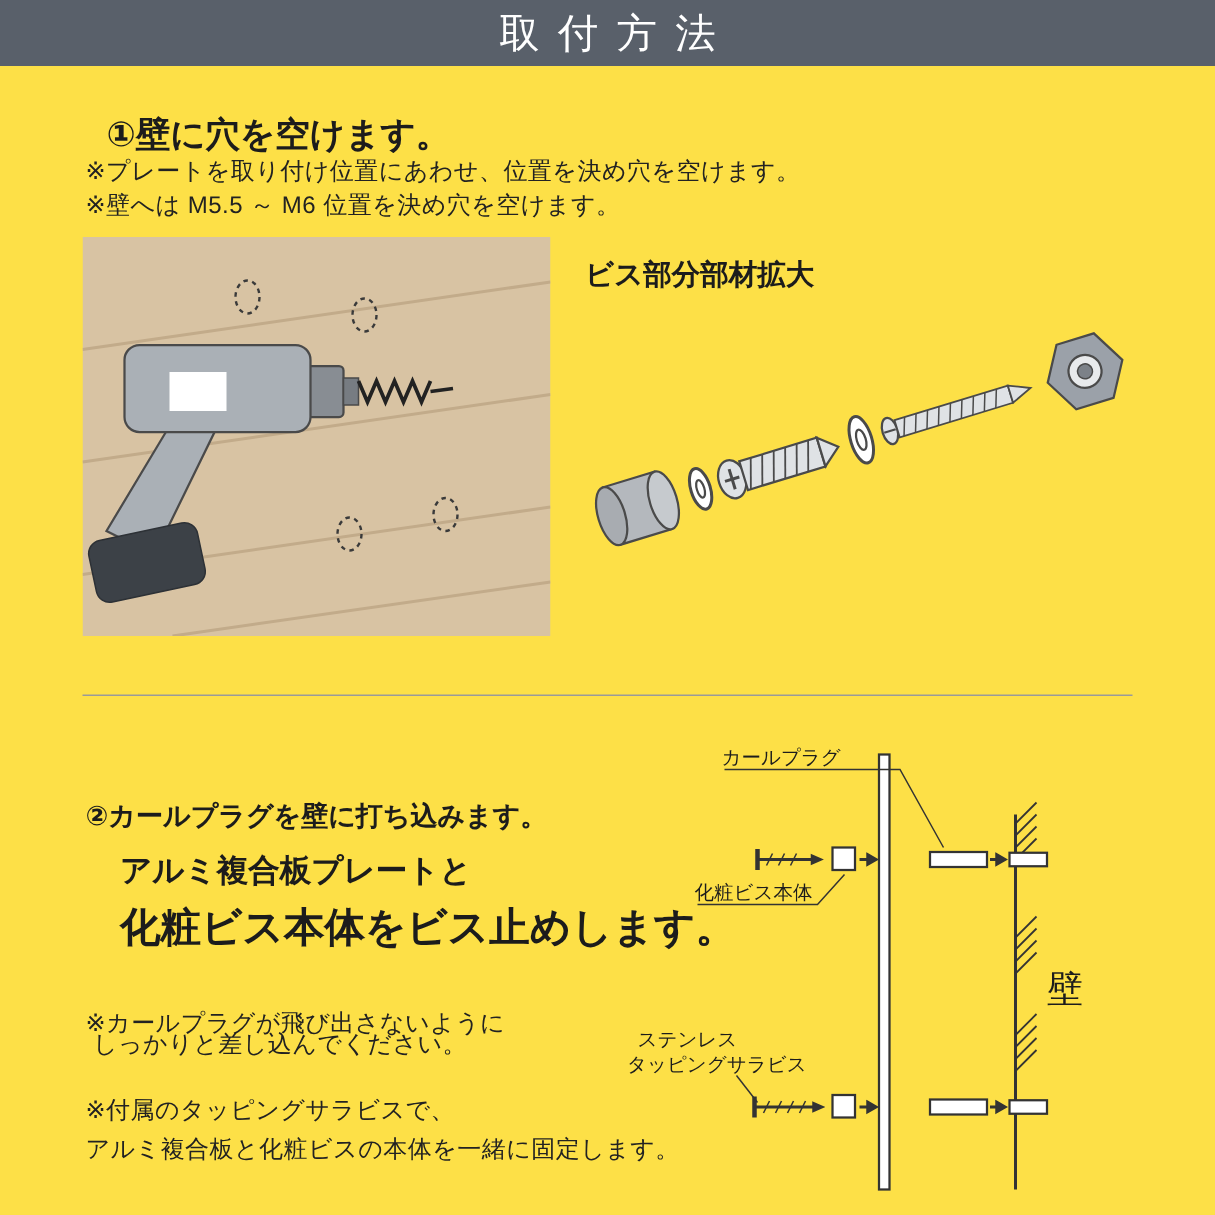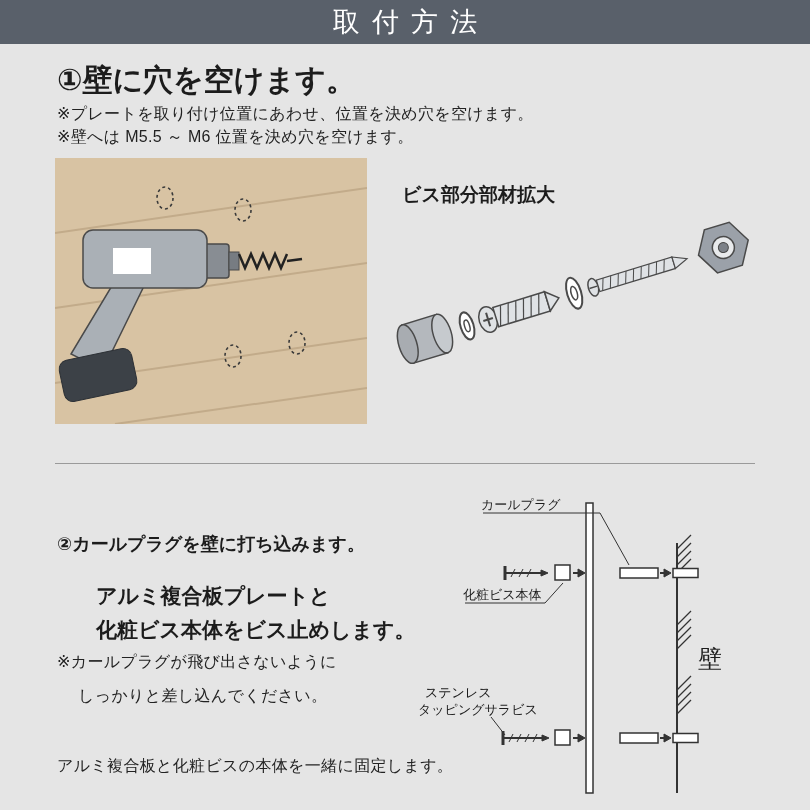--- a/index.html
+++ b/index.html
@@ -1,38 +1,38 @@
 <!DOCTYPE html>
 <html><head>
 <meta charset="utf-8">
 <style>
   html,body{margin:0;padding:0;background:#ffffff;}
   body{width:810px;height:810px;font-family:"Liberation Sans","DejaVu Sans",sans-serif;color:#222;}
-  .page{position:relative;width:810px;height:810px;background:#e5e5e5;overflow:hidden;}
+  .page{position:relative;width:810px;height:810px;background:#fde047;overflow:hidden;}
 
   .titlebar{position:absolute;top:0;left:0;width:810px;height:44px;background:#59606a;
     display:flex;align-items:center;justify-content:center;}
   .titlebar h1{margin:0;color:#fff;font-size:27px;font-weight:normal;letter-spacing:0.45em;text-indent:0.45em;}
 
-  .step-heading{position:absolute;left:57px;top:60px;margin:0;font-size:30px;font-weight:bold;color:#1c1c1c;}
+  .step-heading{position:absolute;left:57px;top:60px;margin:14px;font-size:23px;font-weight:bold;color:#1c1c1c;}
   .note{position:absolute;margin:0;font-size:16px;color:#222;letter-spacing:0.02em;}
   .n1{top:104px;left:57px;}
   .n2{top:127px;left:57px;}
 
   .illus{position:absolute;left:55px;top:158px;}
-  .parts-label{position:absolute;left:390px;top:170px;margin:12px;font-size:19px;font-weight:bold;color:#1c1c1c;}
+  .parts-label{position:absolute;left:390px;top:170px;margin:0;font-size:19px;font-weight:bold;color:#1c1c1c;}
   .parts-svg{position:absolute;left:378px;top:190px;}
 
   .divider{position:absolute;left:55px;top:463px;width:700px;height:1px;background:#9a9a9a;}
 
   .s2h1{position:absolute;left:57px;top:532px;margin:0;font-size:18px;font-weight:bold;color:#1c1c1c;}
-  .s2h2{position:absolute;left:80px;top:566px;margin:16px;font-size:21px;font-weight:bold;color:#1c1c1c;}
-  .s2h3{position:absolute;left:80px;top:600px;margin:16px;font-size:21px;font-weight:bold;color:#1c1c1c;}
-  .s2n1a{top:652px;left:57px;}
-  .s2n1b{top:686px;left:78px;font-family:Liberation Mono, monospace;}
+  .s2h2{position:absolute;left:80px;top:566px;margin:0;font-size:21px;font-weight:bold;color:#1c1c1c;}
+  .s2h3{position:absolute;left:80px;top:600px;margin:0;font-size:27px;font-weight:bold;color:#1c1c1c;}
+  .s2n1a{top:672px;left:57px;}
+  .s2n1b{top:686px;left:62px;font-family:Liberation Mono, monospace;}
   .s2n2a{top:730px;left:57px;}
   .s2n2b{top:756px;left:57px;text-align:right;}
 
   .assembly-svg{position:absolute;left:405px;top:485px;}
   svg text{font-family:"Liberation Sans","DejaVu Sans",sans-serif;}
 </style>
 </head>
 <body>
 
 <div class="page">
@@ -129,20 +129,21 @@
   </svg>
 
   <div class="divider"></div>
 
   <h2 class="s2h1">②カールプラグを壁に打ち込みます。</h2>
   <h2 class="s2h2">アルミ複合板プレートと</h2>
   <h2 class="s2h3">化粧ビス本体をビス止めします。</h2>
 
   <p class="note s2n1a">※カールプラグが飛び出さないように</p>
   <p class="note s2n1b">しっかりと差し込んでください。</p>
+  <p class="note s2n2a">※付属のタッピングサラビスで、</p>
   <p class="note s2n2b">アルミ複合板と化粧ビスの本体を一緒に固定します。</p>
 
   <svg class="assembly-svg" width="365" height="320" viewBox="0 0 365 320">
 
     <rect x="181" y="18" width="7" height="290" fill="#ffffff" stroke="#333" stroke-width="1.5"></rect>
 
     <line x1="272" y1="58" x2="272" y2="308" stroke="#333" stroke-width="2"></line>
     <g stroke="#333" stroke-width="1.2">
       <line x1="272" y1="64" x2="286" y2="50"></line>
         <line x1="272" y1="72" x2="286" y2="58"></line>

